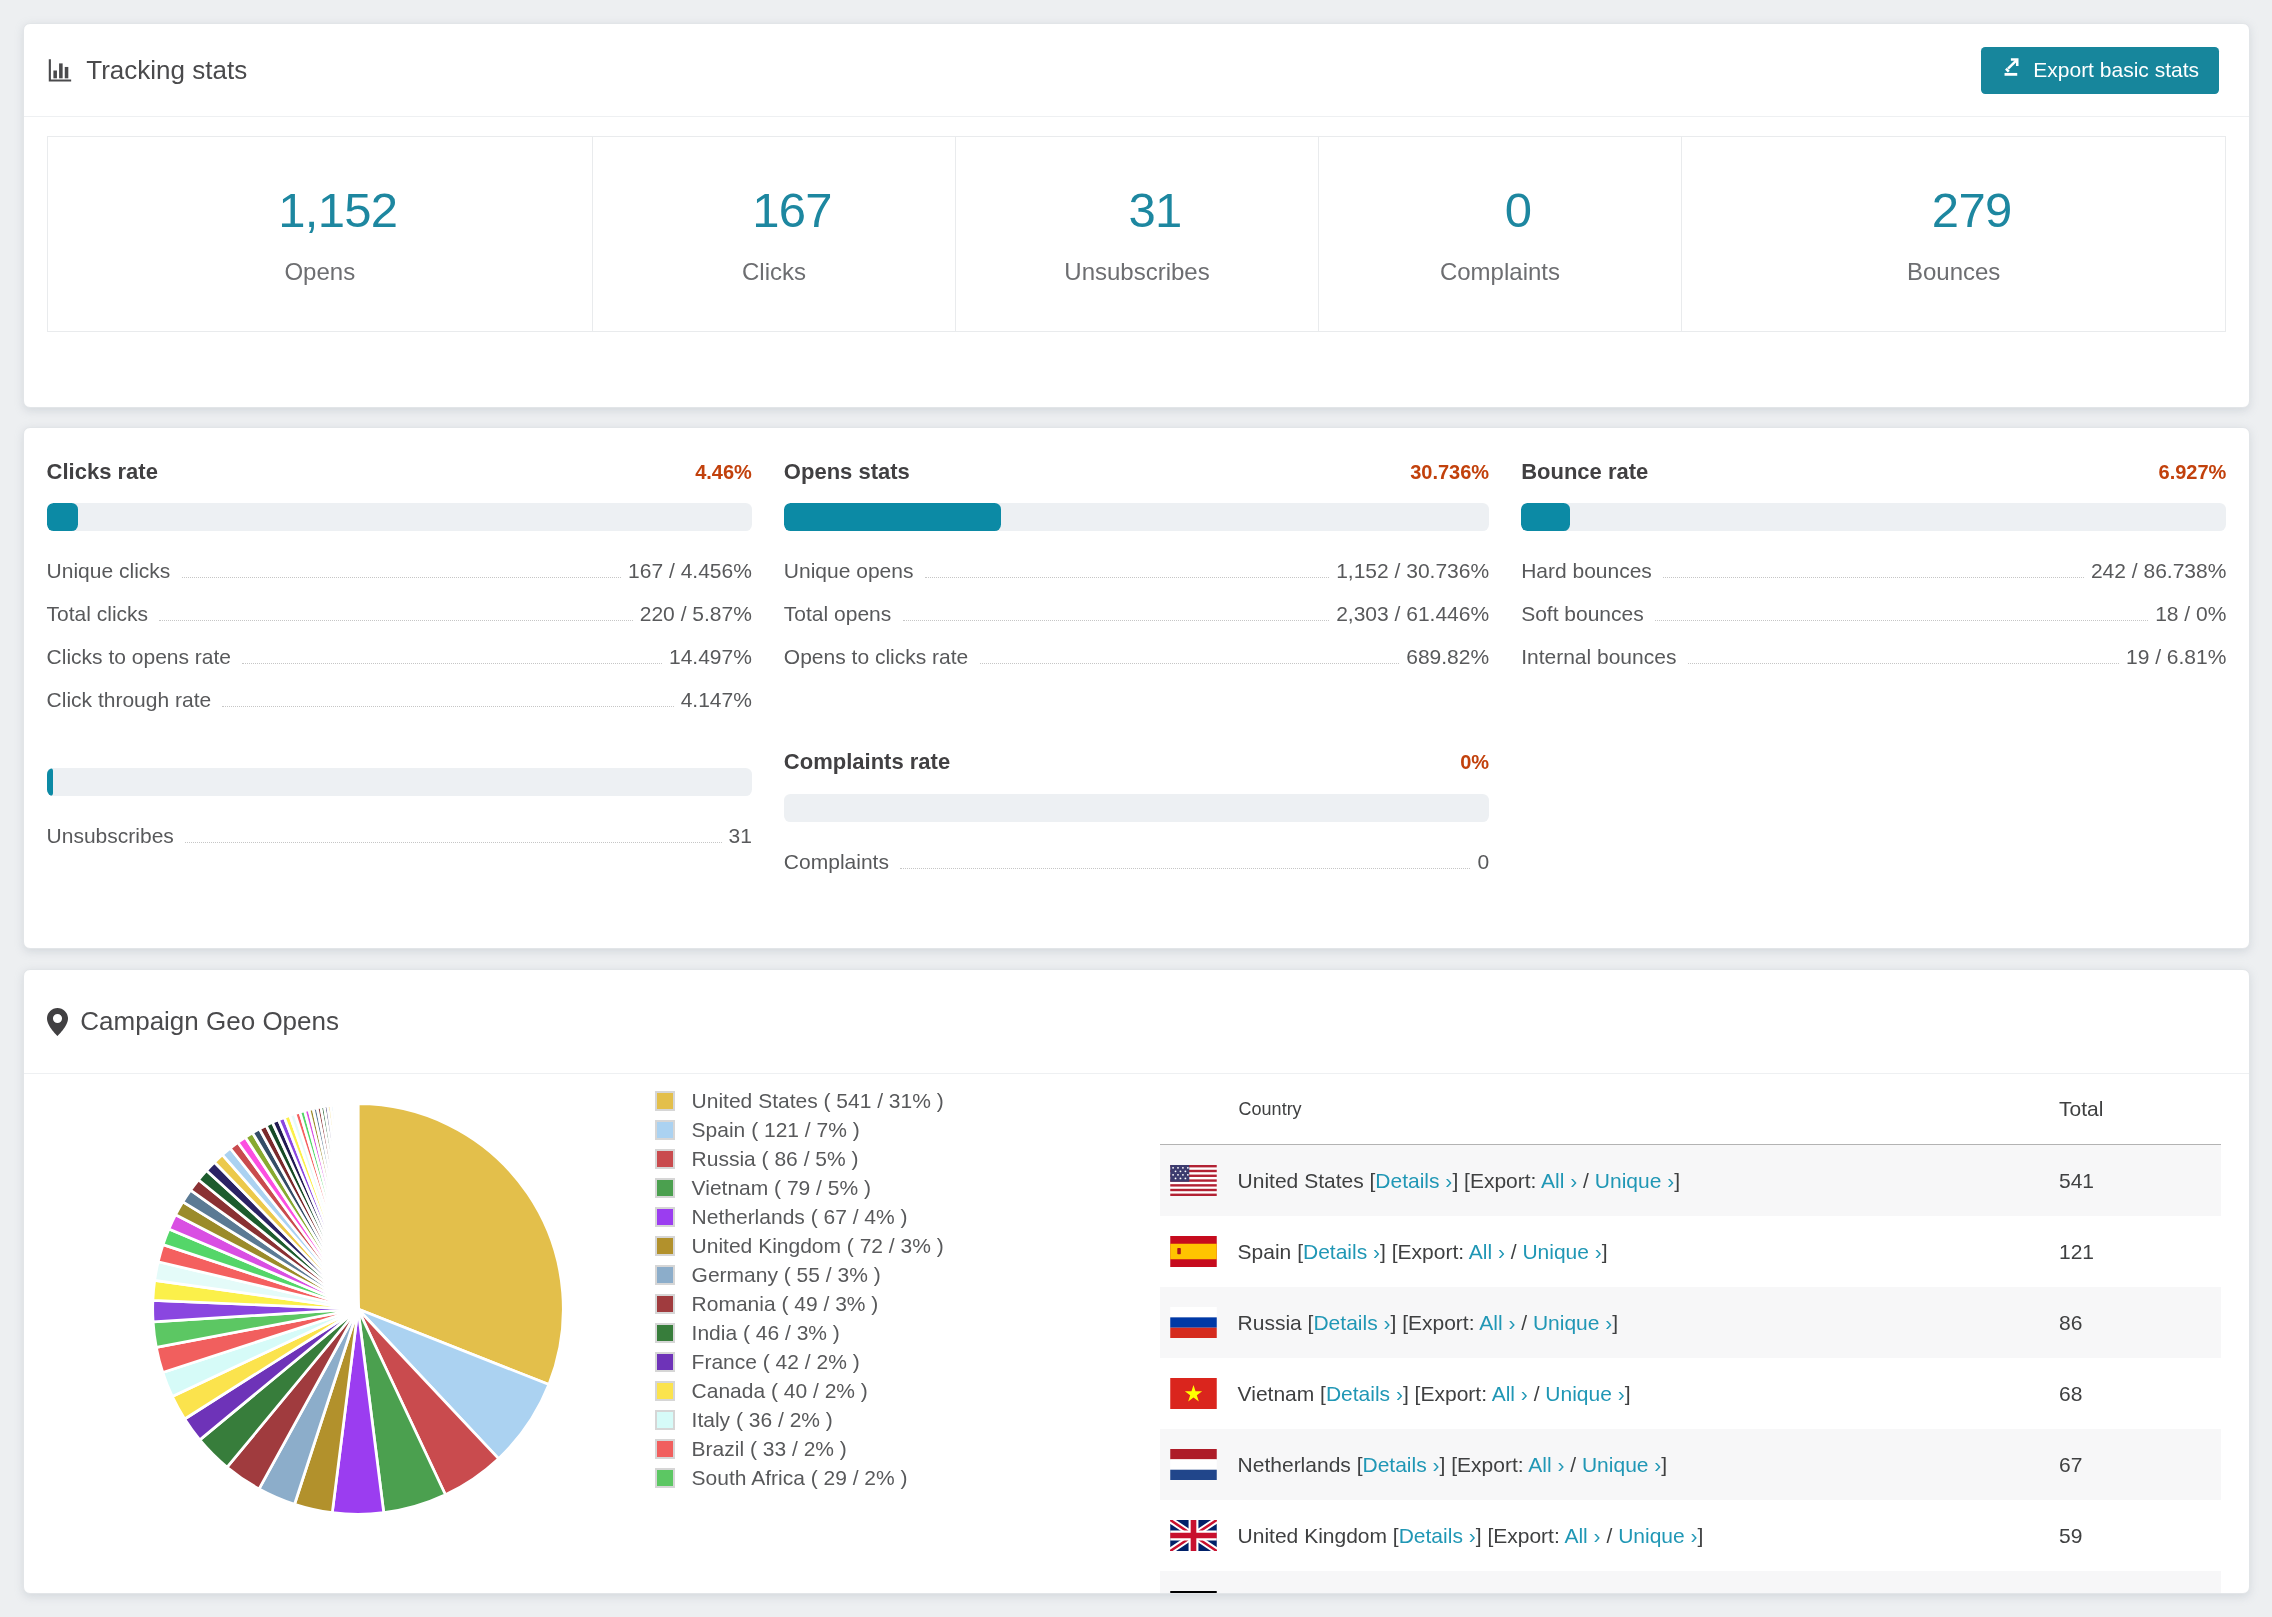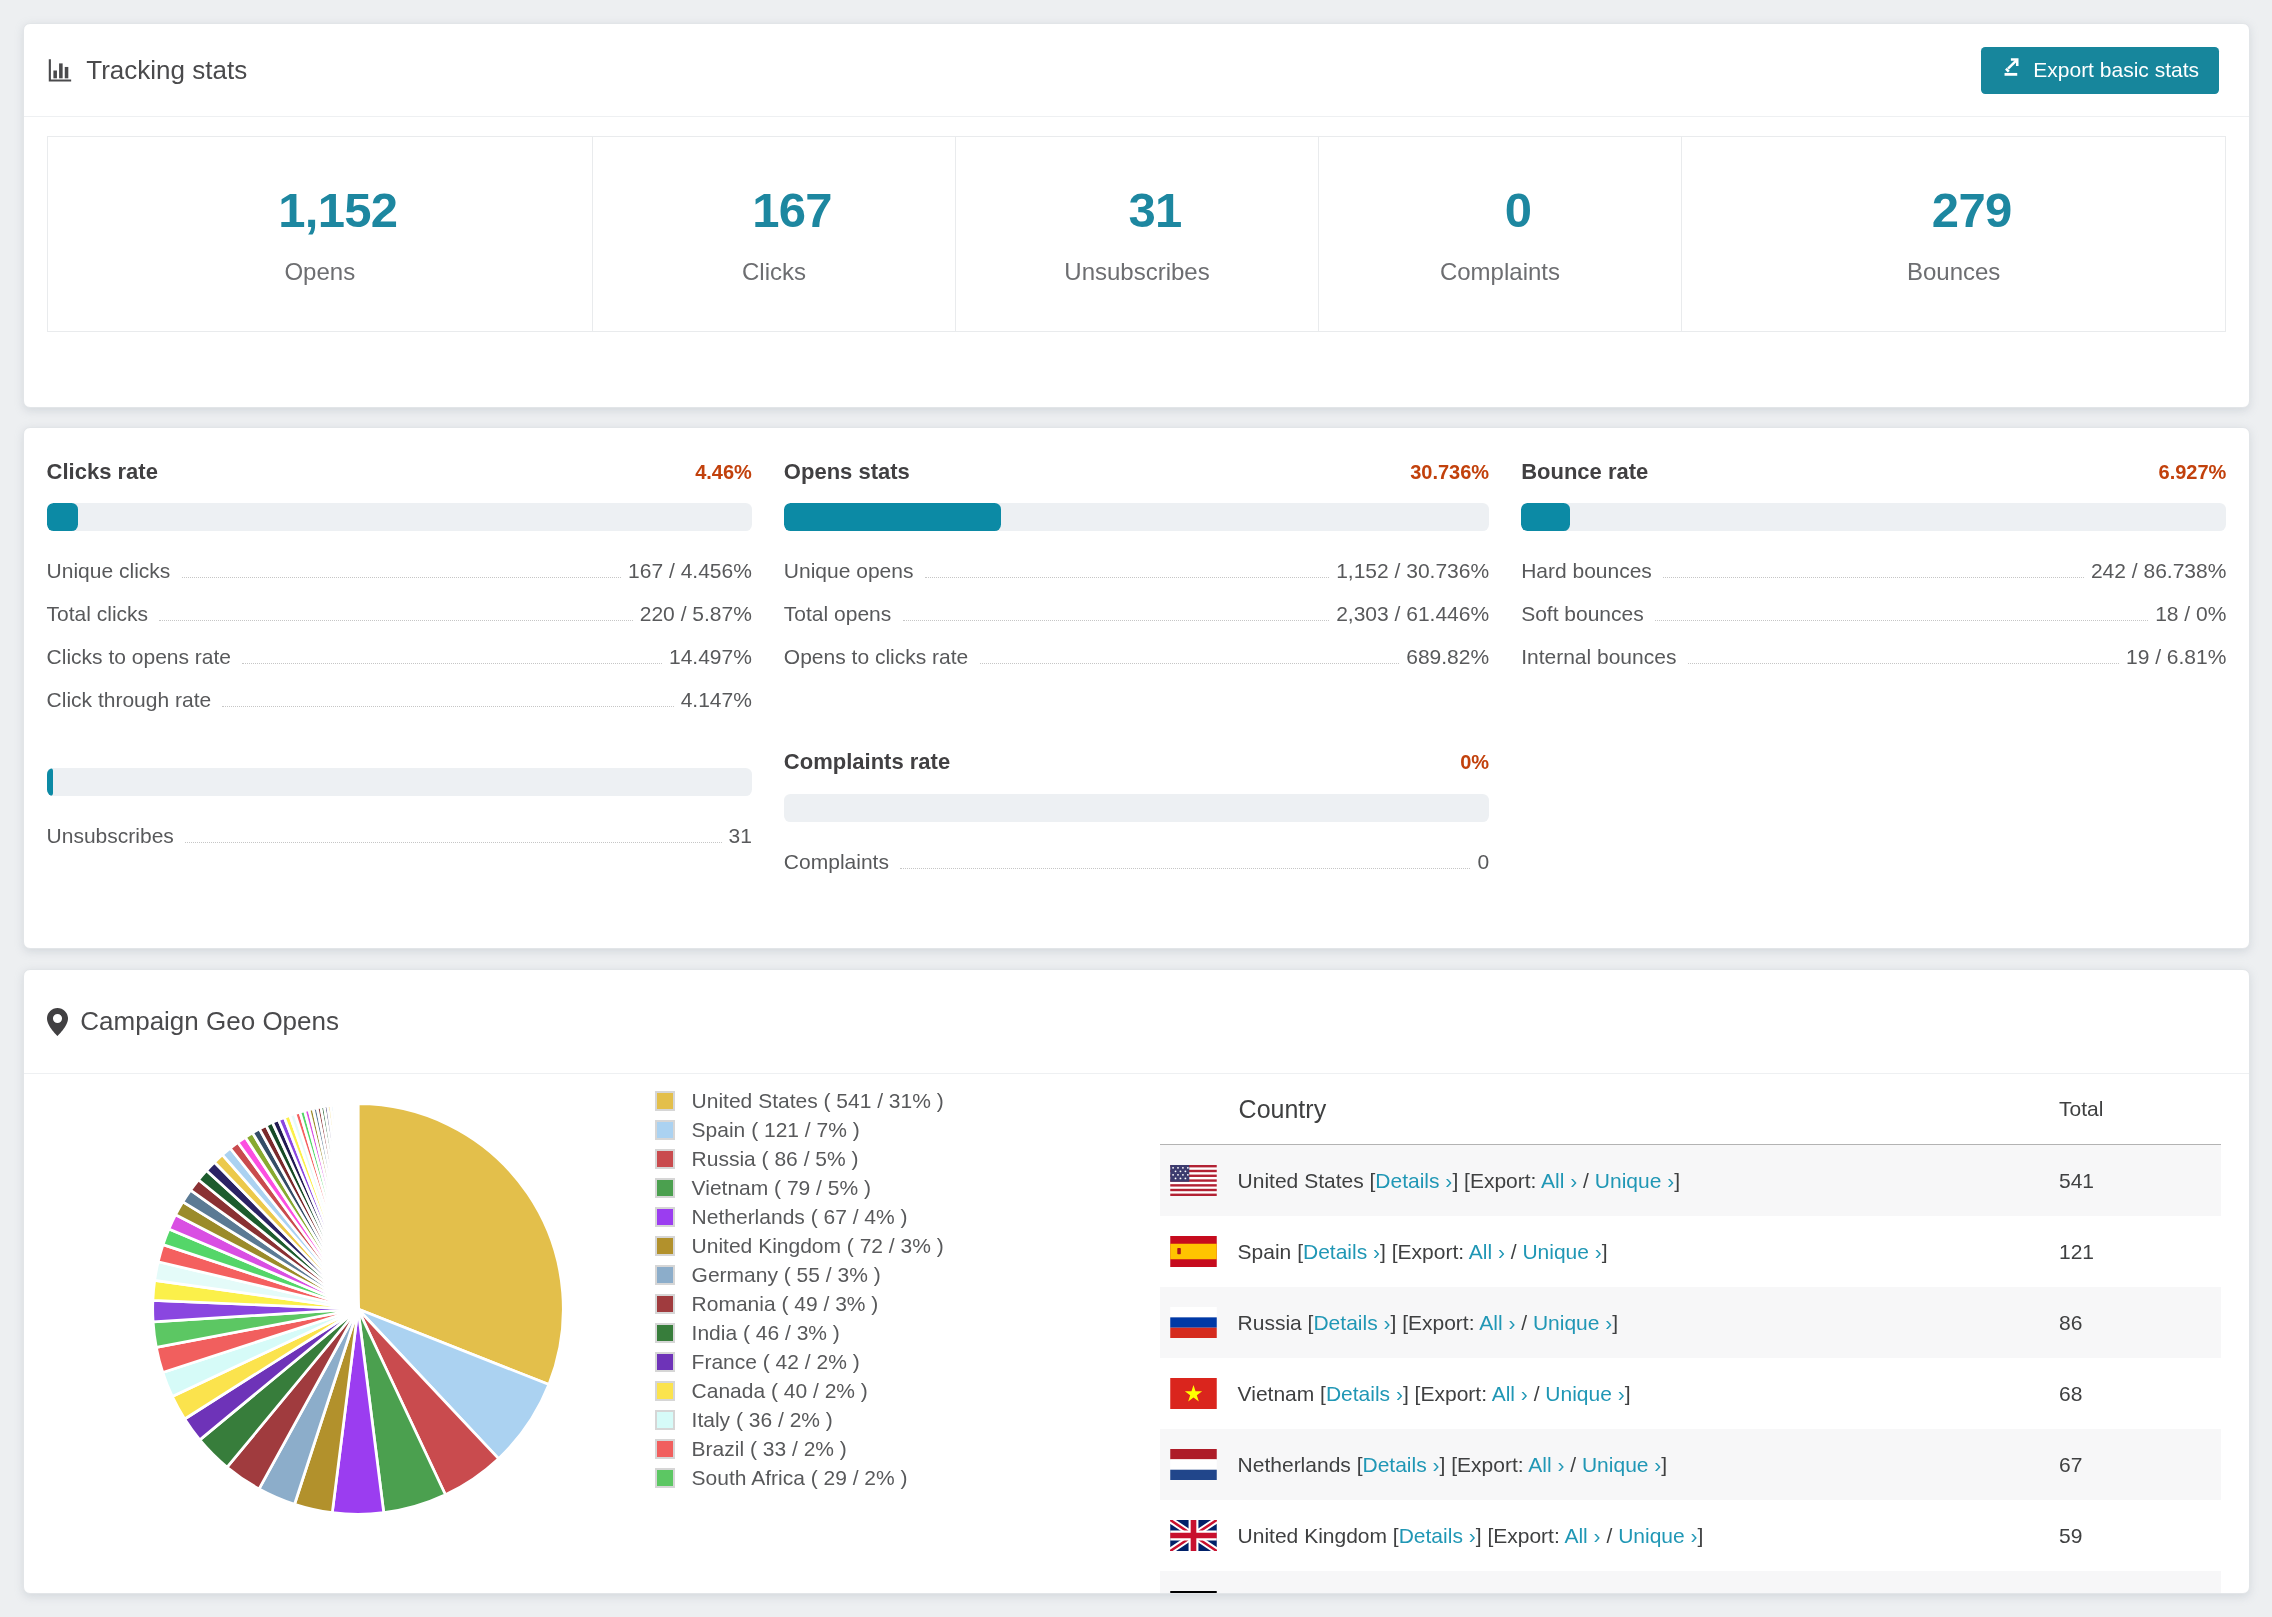--- a/index.html
+++ b/index.html
@@ -43,21 +43,21 @@
     border: 1.1px solid #e9ebed;
     display: grid;
     grid-template-columns: 1.5fr 1fr 1fr 1fr 1.5fr;
   }
   .stat-cell {
     display: flex; flex-direction: column;
     align-items: center; justify-content: center;
     border-left: 1.1px solid #e9ebed;
   }
   .stat-cell:first-child { border-left: none; }
-  .stat-value { font-size: 49px; font-weight: 700; color: #1d87a0; letter-spacing: -0.7px; margin-left: 36px; }
+  .stat-value { font-size: 49px; font-weight: 400; color: #1d87a0; letter-spacing: -0.7px; margin-left: 36px; }
   .stat-label { font-size: 24px; color: #6d6e71; margin-top: 20px; }
   
   .card-rates {
     margin-top: 19px; height: 522px;
     padding: 31px 22.6px 0 22.6px;
     display: grid;
     grid-template-columns: 1fr 1fr 1fr;
     column-gap: 32px; row-gap: 37px;
     align-content: start;
   }
@@ -94,21 +94,21 @@
   .legend-swatch {
     width: 20px; height: 20px; flex: none;
     border: 2.1px solid #d6d6d6; margin-right: 17px;
   }
   .legend-label { font-size: 21px; color: #58595b; white-space: nowrap; }
   .geo-table { flex: 1; margin-left: 152px; }
   .t-head, .t-row {
     display: grid; grid-template-columns: 1fr 162px; align-items: center;
   }
   .t-head { height: 71px; border-bottom: 1.4px solid #b3b3b3; }
-  .t-head .t-col-country { padding-left: 79px; font-size: 25px; color: #3f4041; }
+  .t-head .t-col-country { padding-left: 79px; font-size: 18px; color: #3f4041; }
   .t-head .t-col-total { font-size: 21px; color: #3f4041; }
   .t-row { height: 71px; }
   .t-row.striped { background: #f7f7f8; }
   .t-cell-main { display: flex; align-items: center; padding-left: 10px; }
   .t-flag { width: 47px; height: 31px; flex: none; display: block; }
   .t-name { margin-left: 21px; font-size: 21px; color: #3f4041; white-space: nowrap; }
   .t-name a { color: #2097b5; text-decoration: none; }
   .t-total { font-size: 21px; color: #3f4041; }
   .pie-svg path { cursor: pointer; }
 </style>

